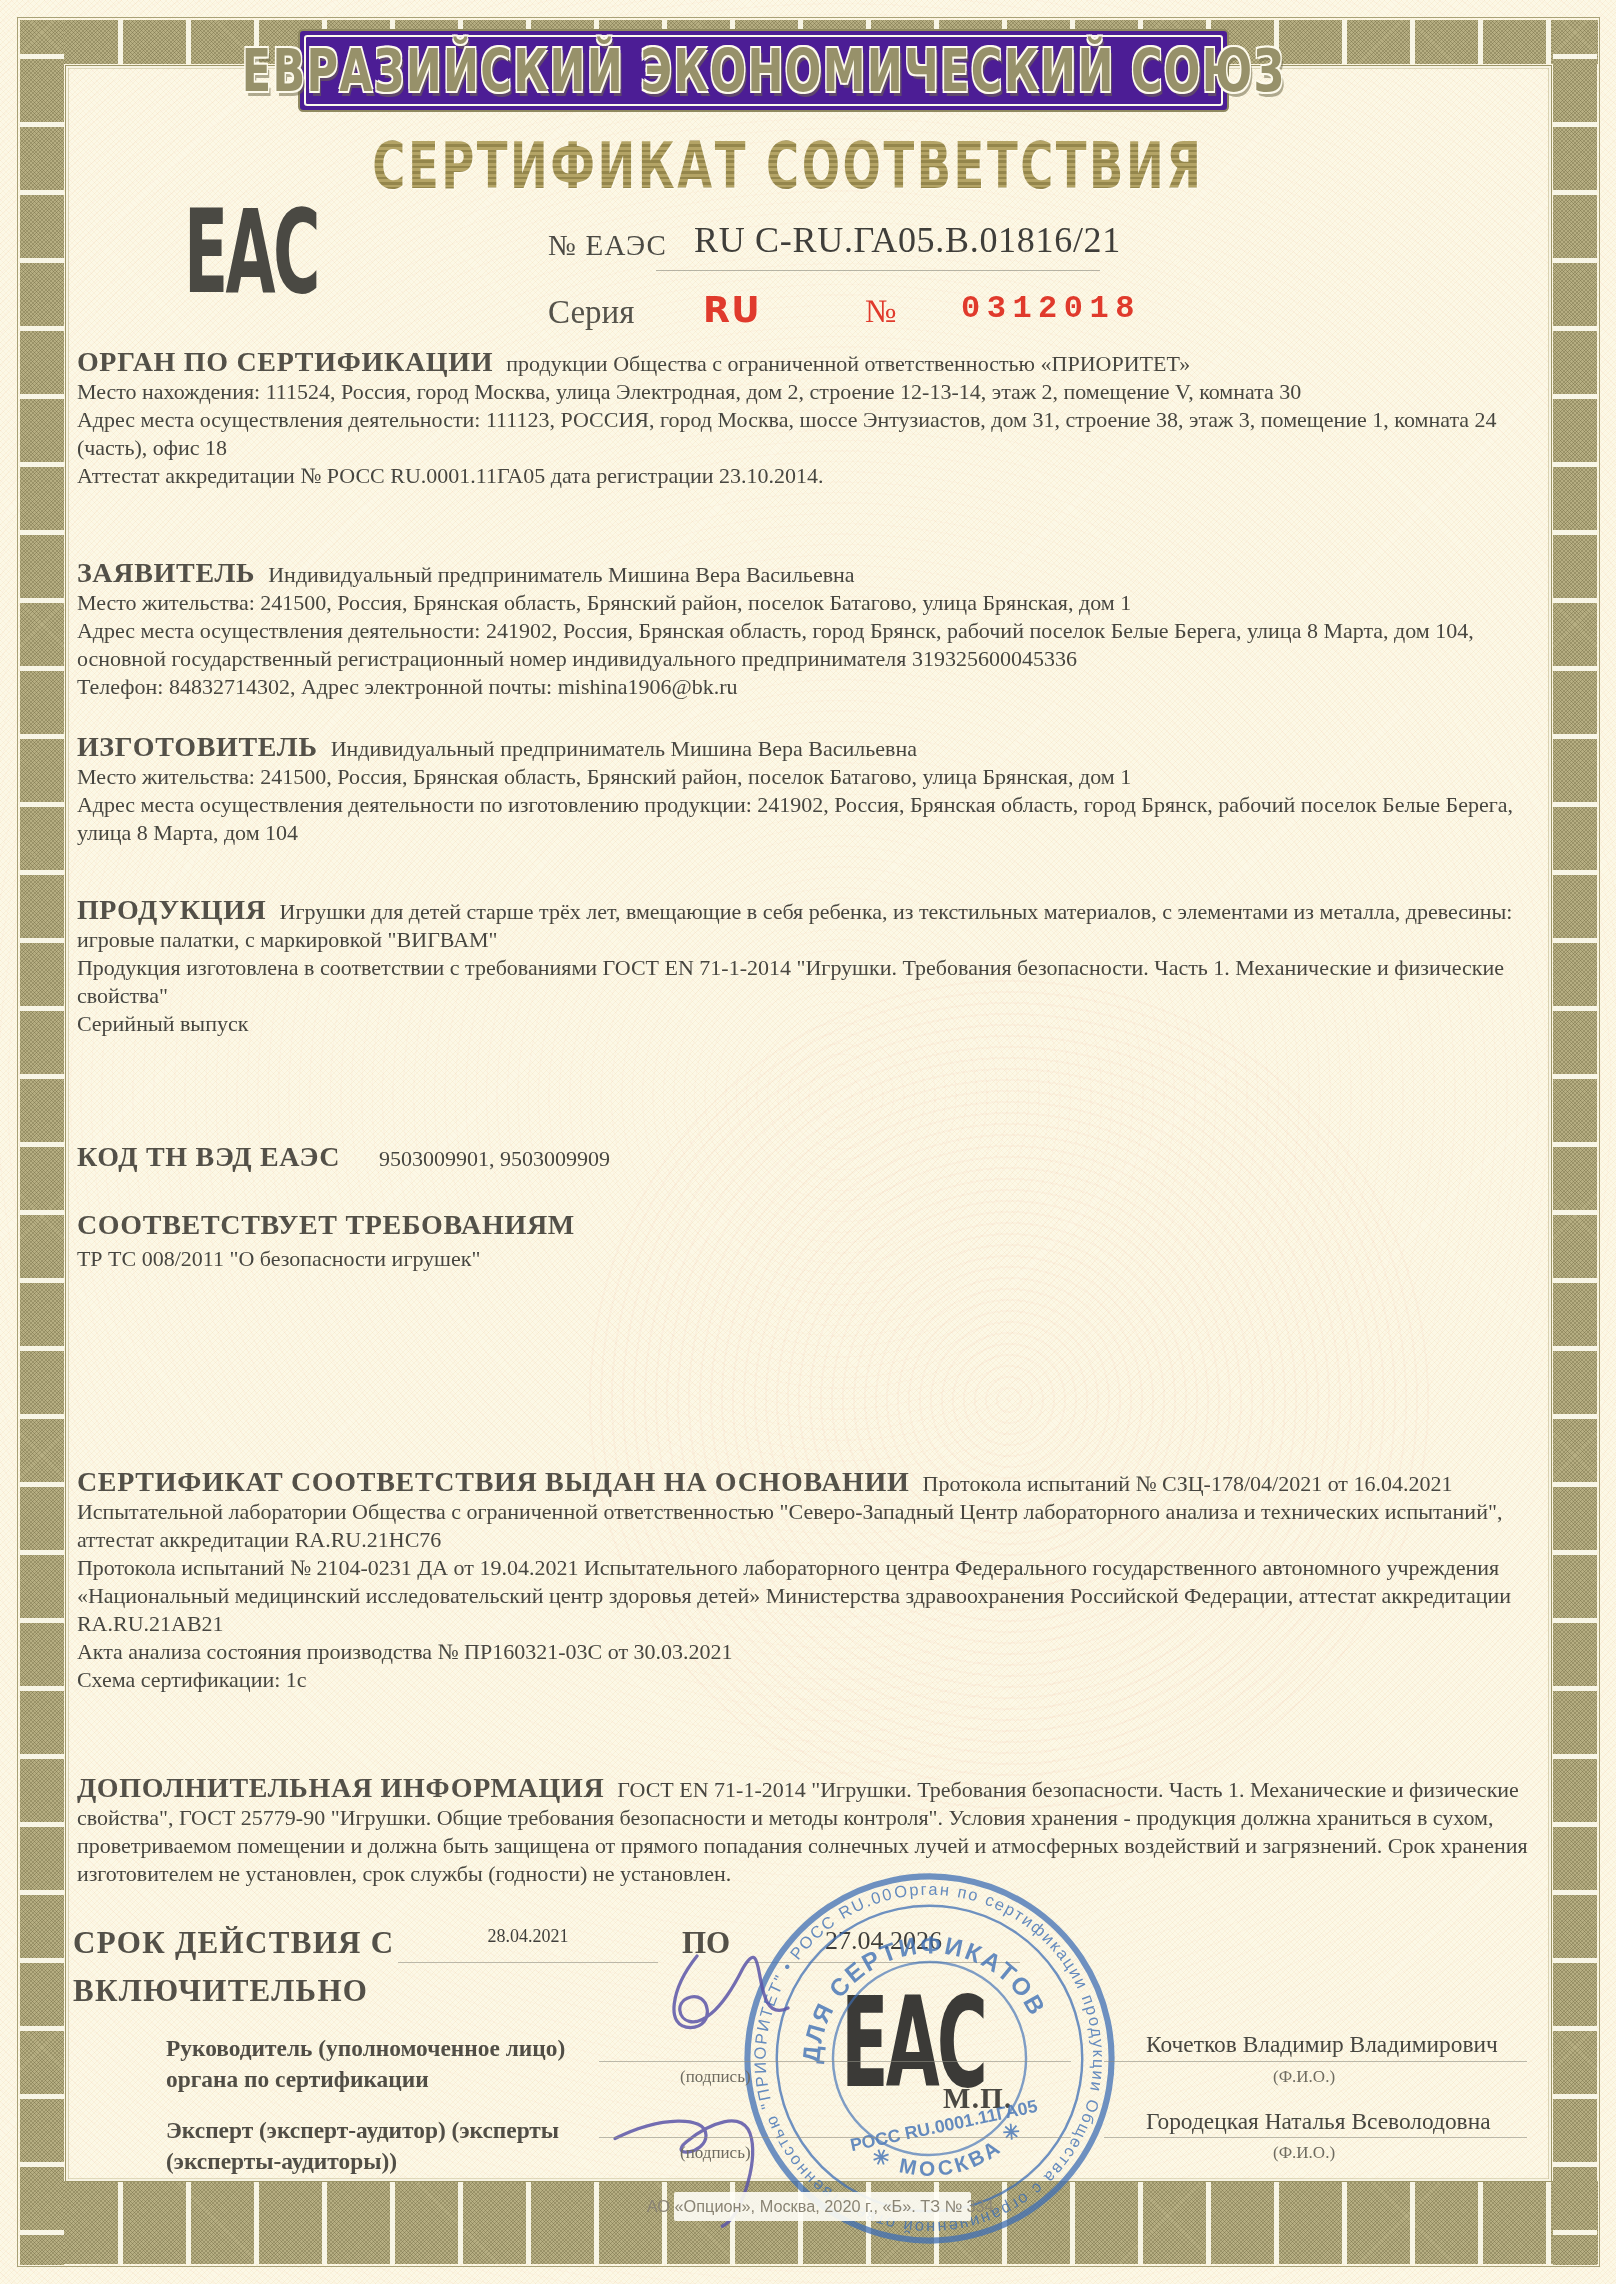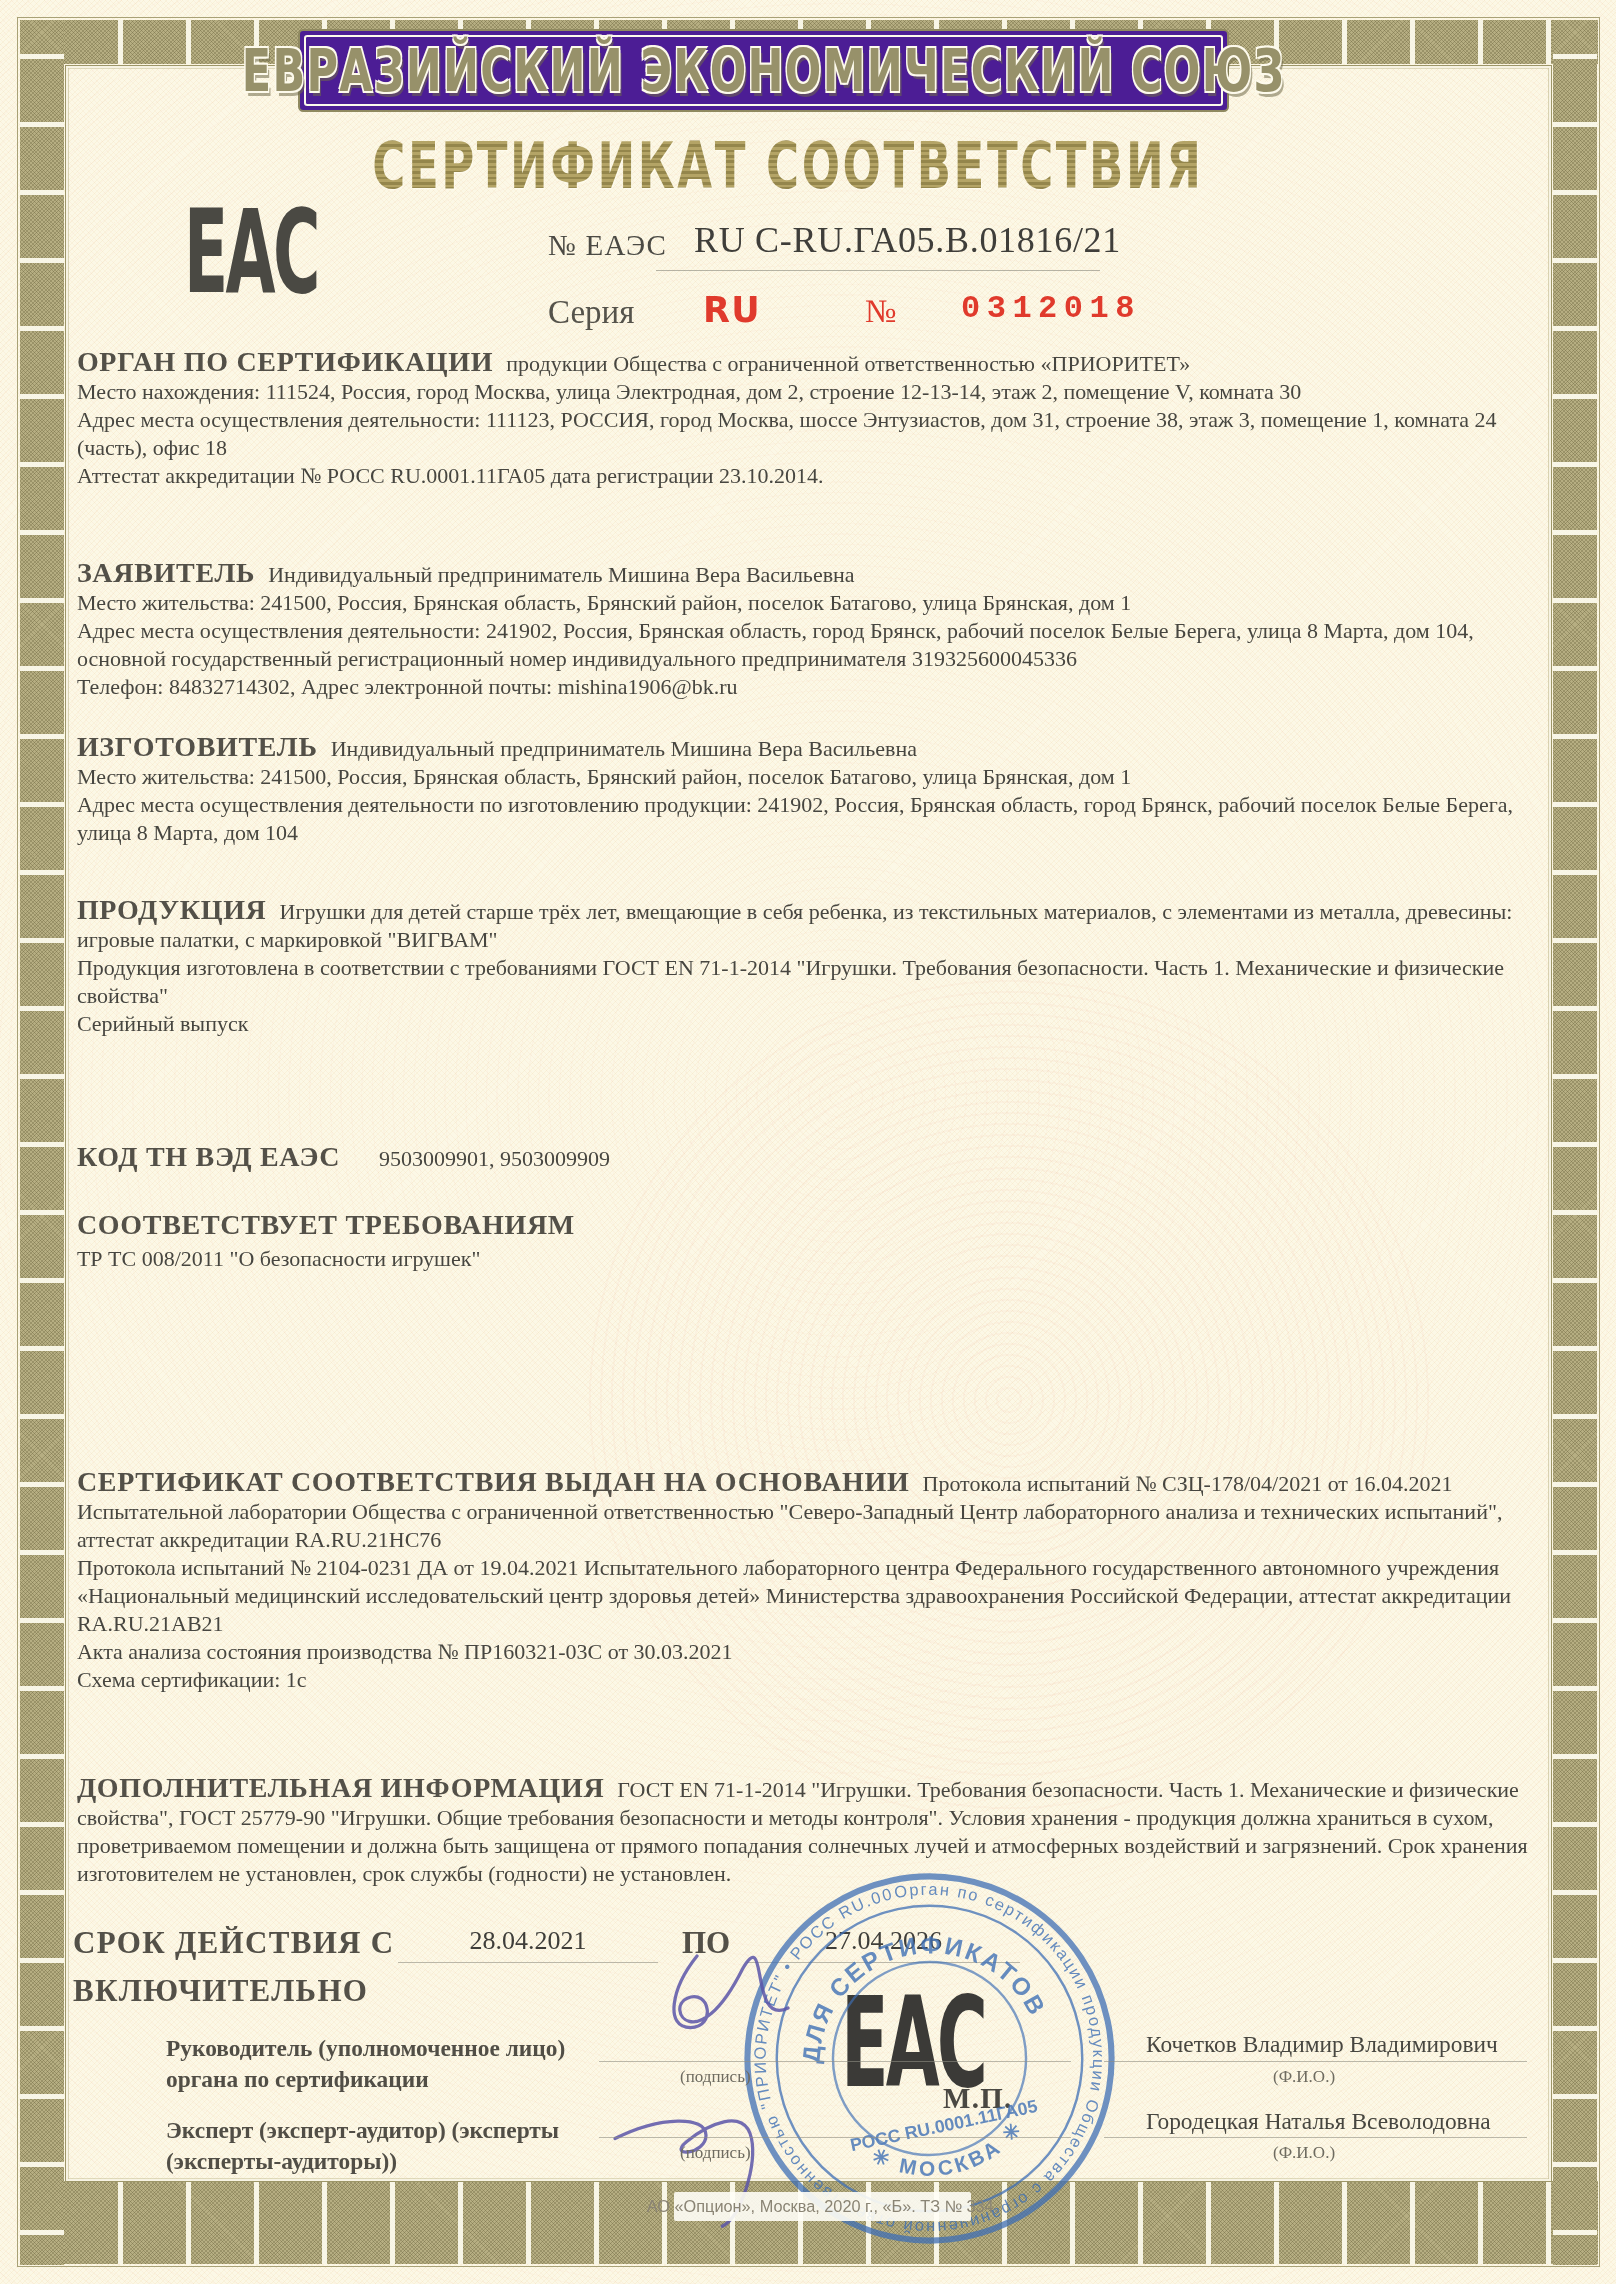--- a/index.html
+++ b/index.html
@@ -73,21 +73,21 @@
   .sec-manufacturer{top:733px;}
   .sec-production{top:896px;}
   .sec-code{top:1143px;}
   .sec-complies{top:1211px;}
   .sec-basis{top:1468px;}
   .sec-additional{top:1774px;}
   .sec-complies .body-line{display:block;margin-top:3.9px;}
   
   .validity-label{position:absolute;left:73px;top:1925px;font-weight:bold;font-size:31px;color:#535048;letter-spacing:1.3px;}
   .validity-incl{position:absolute;left:73px;top:1973px;font-weight:bold;font-size:31px;color:#535048;letter-spacing:1.3px;}
-  .date-from{position:absolute;left:398px;top:1926px;width:260px;text-align:center;font-size:26px;color:#3f3e3a;}
+  .date-from{position:absolute;left:398px;top:1926px;width:260px;text-align:center;font-size:18px;color:#3f3e3a;}
   .date-to{position:absolute;left:747px;top:1926px;width:273px;text-align:center;font-size:26px;color:#3f3e3a;}
   .po-label{position:absolute;left:682px;top:1925px;font-weight:bold;font-size:31px;color:#535048;}
   .dline1{position:absolute;left:398px;top:1962px;width:260px;height:1.3px;background:#8f8d82;opacity:.6;}
   .dline2{position:absolute;left:747px;top:1962px;width:273px;height:1.3px;background:#8f8d82;opacity:.6;}
   
   .sig-label{position:absolute;left:166px;width:417px;font-weight:bold;font-size:23.4px;color:#514e46;line-height:31px;}
   .sig-label-1{top:2033px;}
   .sig-label-2{top:2115px;}
   .sig-line{position:absolute;height:1.3px;background:#8f8d82;opacity:.6;}
   .sig-line-mid1{left:599px;top:2061px;width:472px;}

